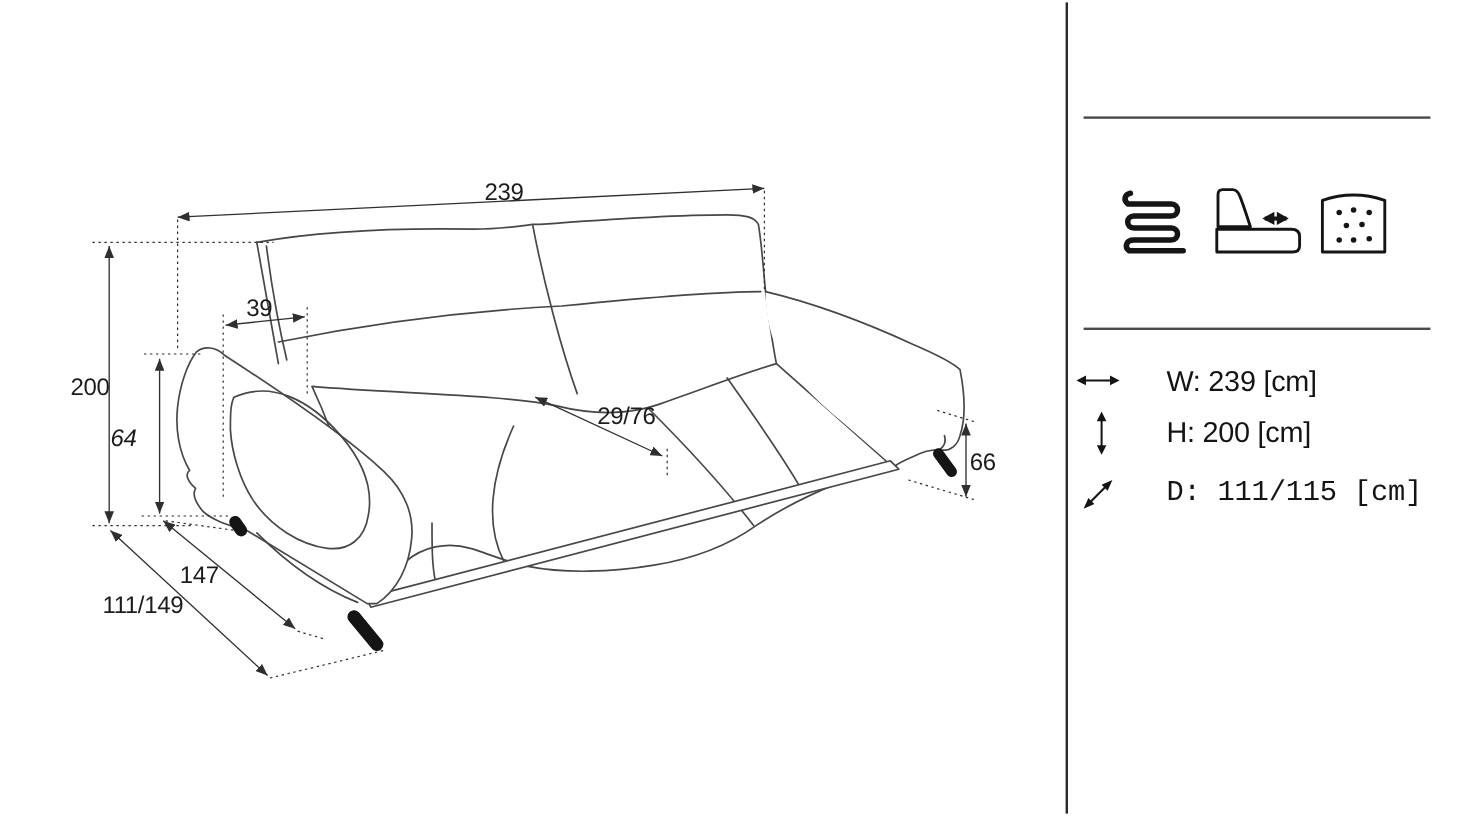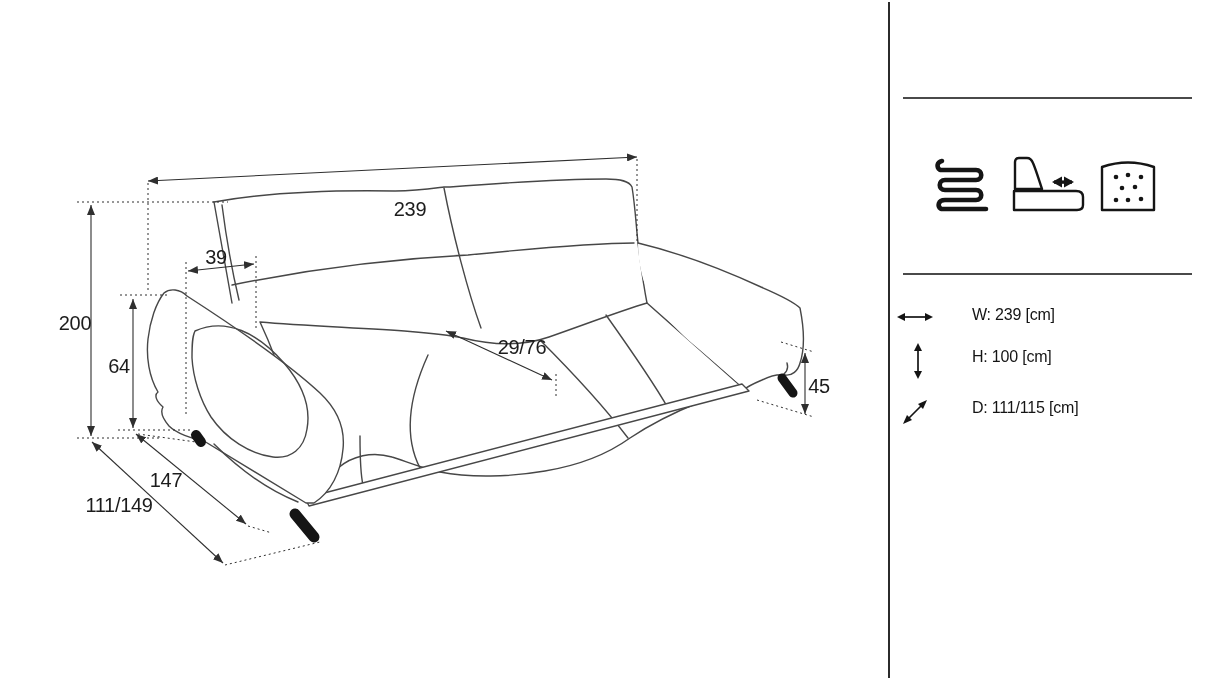--- a/index.html
+++ b/index.html
@@ -11,21 +11,21 @@
   .dim-label{
     position:absolute;transform:translate(-50%,-50%);
     font-size:20px;line-height:1;color:#1c1c1c;white-space:nowrap;
     letter-spacing:-0.3px;
   }
   .divider{position:absolute;background:#2b2b2b;}
   .rule{position:absolute;background:#4a4a4a;}
   .icon{position:absolute;}
   .spec-arrow{position:absolute;}
   .spec-label{
-    position:absolute;font-size:16px;line-height:1;color:#141414;
+    position:absolute;font-size:24px;line-height:1;color:#141414;
     white-space:nowrap;letter-spacing:-0.2px;
   }
 </style>
 </head>
 <body>
 
 <div class="canvas">
 
   <svg class="art" width="1214" height="699" viewBox="0 0 1214 699">
     <defs>
@@ -99,26 +99,26 @@
       <line x1="91" y1="205" x2="91" y2="436" marker-start="url(#ah)" marker-end="url(#ah)"></line>
       <line x1="133" y1="299" x2="133" y2="428" marker-start="url(#ah)" marker-end="url(#ah)"></line>
       <line x1="188" y1="271" x2="254" y2="264" marker-start="url(#ah)" marker-end="url(#ah)"></line>
       <line x1="446" y1="331" x2="552" y2="380" marker-start="url(#ah)" marker-end="url(#ah)"></line>
       <line x1="805" y1="353" x2="805" y2="414" marker-start="url(#ah)" marker-end="url(#ah)"></line>
       <line x1="136" y1="434" x2="246" y2="524" marker-start="url(#ah)" marker-end="url(#ah)"></line>
       <line x1="92" y1="442" x2="223" y2="563" marker-start="url(#ah)" marker-end="url(#ah)"></line>
     </g>
   </svg>
 
-  <div class="dim-label" style="left:410px;top:161px;margin-top:48px;">239</div>
+  <div class="dim-label" style="left:420px;top:161px;">239</div>
   <div class="dim-label" style="left:75px;top:323px;">200</div>
-  <div class="dim-label" style="left:119px;top:366px;">64</div>
+  <div class="dim-label" style="left:103px;top:366px;font-style:italic;">64</div>
   <div class="dim-label" style="left:216px;top:257px;">39</div>
   <div class="dim-label" style="left:522px;top:347px;">29/76</div>
-  <div class="dim-label" style="left:819px;top:386px;">45</div>
+  <div class="dim-label" style="left:819px;top:386px;">66</div>
   <div class="dim-label" style="left:166px;top:480px;">147</div>
   <div class="dim-label" style="left:119px;top:505px;">111/149</div>
 
   <div class="divider" style="left:888px;top:2px;width:2px;height:676px;"></div>
 
   <div class="rule" style="left:903px;top:97px;width:289px;height:2px;"></div>
   <div class="rule" style="left:903px;top:273px;width:289px;height:2px;"></div>
 
   <svg class="icon" style="left:932px;top:156px;" width="62" height="58" viewBox="0 0 62 58">
     <path d="M10,5 C5,6 4,11 8,14 L44,14 C51,14 51,24 44,24 L13,24 C6,24 6,34 13,34 L44,34 C51,34 51,44 44,44 L13,44 C6,44 5,50 9,53 L54,53" fill="none" stroke="#151515" stroke-width="4.6" stroke-linecap="round" stroke-linejoin="round"></path>
@@ -155,22 +155,22 @@
     <path d="M2,7 L10,3 L10,11 Z" fill="#141414"></path>
     <path d="M38,7 L30,3 L30,11 Z" fill="#141414"></path>
   </svg>
   <div class="spec-label" style="left:972px;top:307px;">W: 239 [cm]</div>
 
   <svg class="spec-arrow" style="left:911px;top:342px;" width="14" height="38" viewBox="0 0 14 38">
     <line x1="7" y1="7" x2="7" y2="31" stroke="#141414" stroke-width="1.7"></line>
     <path d="M7,1 L3,9 L11,9 Z" fill="#141414"></path>
     <path d="M7,37 L3,29 L11,29 Z" fill="#141414"></path>
   </svg>
-  <div class="spec-label" style="left:972px;top:349px;">H: 100 [cm]</div>
+  <div class="spec-label" style="left:972px;top:349px;">H: 200 [cm]</div>
 
   <svg class="spec-arrow" style="left:899px;top:396px;" width="32" height="32" viewBox="0 0 32 32">
     <line x1="8" y1="24" x2="24" y2="8" stroke="#141414" stroke-width="1.7"></line>
     <path d="M28,4 L24,13 L19,8 Z" fill="#141414"></path>
     <path d="M4,28 L8,19 L13,24 Z" fill="#141414"></path>
   </svg>
-  <div class="spec-label" style="left:972px;top:400px;">D: 111/115 [cm]</div>
+  <div class="spec-label" style="left:972px;top:400px;font-family:Liberation Mono, monospace;">D: 111/115 [cm]</div>
 
 </div>
 
 </body></html>

